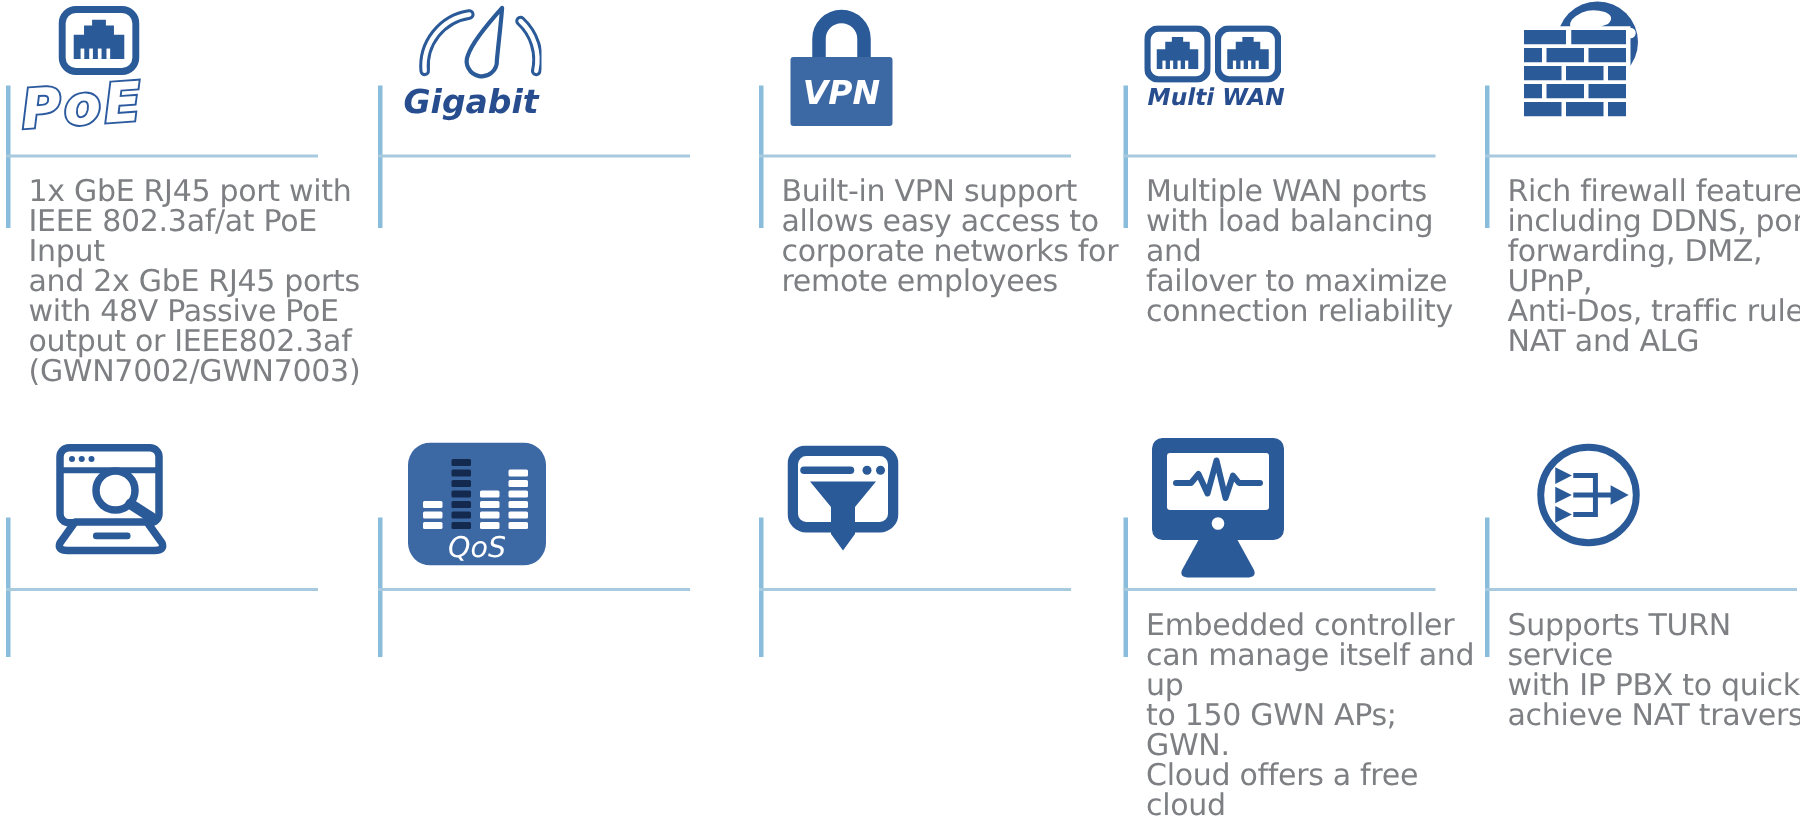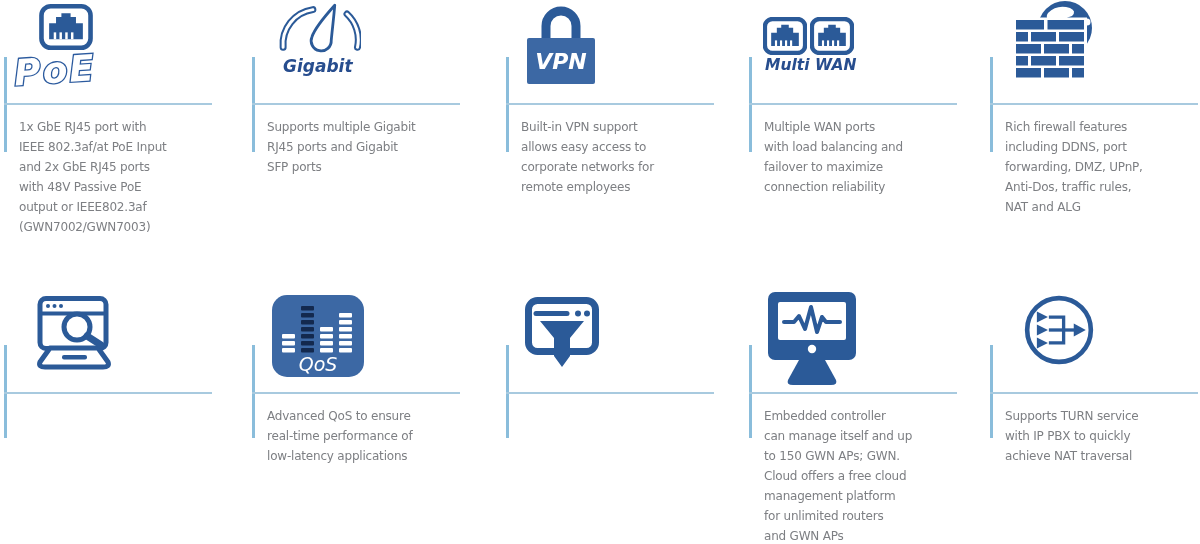--- a/index.html
+++ b/index.html
@@ -9,21 +9,21 @@
   }
   .cell{position:absolute;width:238px;height:270px;}
   .vline{position:absolute;left:0;width:2.5px;background:#8abddb;}
   .hline{position:absolute;left:0;width:208px;height:2px;background:#a8cadf;}
   .r1 .vline{top:57px;height:95px;}
   .r1 .hline{top:103px;}
   .r2 .vline{top:62px;height:93px;}
   .r2 .hline{top:109px;}
   .desc{
     position:absolute;left:15px;width:225px;
-    color:#7d7f83;font-size:12px;line-height:20px;
+    color:#7d7f83;font-size:20px;line-height:20px;
     white-space:pre-line;letter-spacing:-0.2px;
   }
   .r1 .desc{top:117px;}
   .r2 .desc{top:123px;}
   .iconwrap{position:absolute;}
   .navy-label{
     position:absolute;color:#274d8e;font-weight:bold;font-style:italic;
     font-family:"DejaVu Sans",sans-serif;
   }
   svg{display:block;}
@@ -62,26 +62,23 @@
   <div class="cell r1" style="left:252px;top:0;">
     <div class="iconwrap" style="left:25px;top:2px;">
       <svg width="84" height="52" viewBox="0 0 96 58">
         <path d="M7 51 A 40 40 0 0 1 41 8" fill="none" stroke="#2b5a98" stroke-width="8" stroke-linecap="round"></path>
         <path d="M7 51 A 40 40 0 0 1 41 8" fill="none" stroke="#ffffff" stroke-width="3.4" stroke-linecap="round"></path>
         <path d="M80 13 A 40 40 0 0 1 92 51" fill="none" stroke="#2b5a98" stroke-width="8" stroke-linecap="round"></path>
         <path d="M80 13 A 40 40 0 0 1 92 51" fill="none" stroke="#ffffff" stroke-width="3.4" stroke-linecap="round"></path>
         <path d="M66 3 C 57 13 43 30 40 39 a 11.5 11.5 0 1 0 22 4 C 63 32 65 16 66 3 Z" fill="#ffffff" stroke="#2b5a98" stroke-width="3.2" stroke-linejoin="round"></path>
       </svg>
     </div>
-    <div class="navy-label" style="left:31px;top:56px;font-size:17px;text-align:center;">Gigabit</div>
-    <div class="vline"></div>
-    <div class="hline"></div>
-    <div class="desc">Supports multiple Gigabit
-RJ45 ports and  Gigabit
-SFP ports</div>
+    <div class="navy-label" style="left:17px;top:56px;font-size:22px;text-align:center;">Gigabit</div>
+    <div class="vline"></div>
+    <div class="hline"></div>
   </div>
 
   <div class="cell r1" style="left:506px;top:0;">
     <div class="iconwrap" style="left:17px;top:2px;">
       <svg width="76" height="84" viewBox="0 0 76 84">
         <path d="M23 40 V24 a15 15 0 0 1 30 0 V40" fill="none" stroke="#2b5a98" stroke-width="9"></path>
         <rect x="4" y="36" width="68" height="46" rx="2" fill="#3c68a4"></rect>
         <text x="38" y="67" text-anchor="middle" font-family="DejaVu Sans, sans-serif" font-size="22" font-style="italic" font-weight="bold" fill="#ffffff">VPN</text>
       </svg>
     </div>
@@ -198,23 +195,20 @@
             <rect x="29" y="32" width="13" height="4.6" rx="1"></rect>
             <rect x="29" y="39" width="13" height="4.6" rx="1"></rect>
             <rect x="29" y="46" width="13" height="4.6" rx="1"></rect>
             <rect x="29" y="53" width="13" height="4.6" rx="1"></rect>
         </g>
         <text x="46" y="76" text-anchor="middle" font-family="DejaVu Sans, sans-serif" font-size="19" fill="#ffffff">QoS</text>
       </svg>
     </div>
     <div class="vline"></div>
     <div class="hline"></div>
-    <div class="desc">Advanced QoS to ensure
-real-time performance of
-low-latency applications</div>
   </div>
 
   <div class="cell r2" style="left:506px;top:283px;">
     <div class="iconwrap" style="left:19px;top:14px;">
       <svg width="74" height="74" viewBox="0 0 74 74">
         <rect x="3.5" y="3.5" width="67" height="51" rx="9" fill="none" stroke="#2b5a98" stroke-width="7"></rect>
         <line x1="11" y1="16.5" x2="42" y2="16.5" stroke="#2b5a98" stroke-width="5" stroke-linecap="round"></line>
         <circle cx="53" cy="16.5" r="3" fill="#2b5a98"></circle>
           <circle cx="62" cy="16.5" r="3" fill="#2b5a98"></circle>
         <path d="M15 24 L59 24 L45 41 L45 59 L37 70 L29 59 L29 41 Z" fill="#2b5a98"></path>

